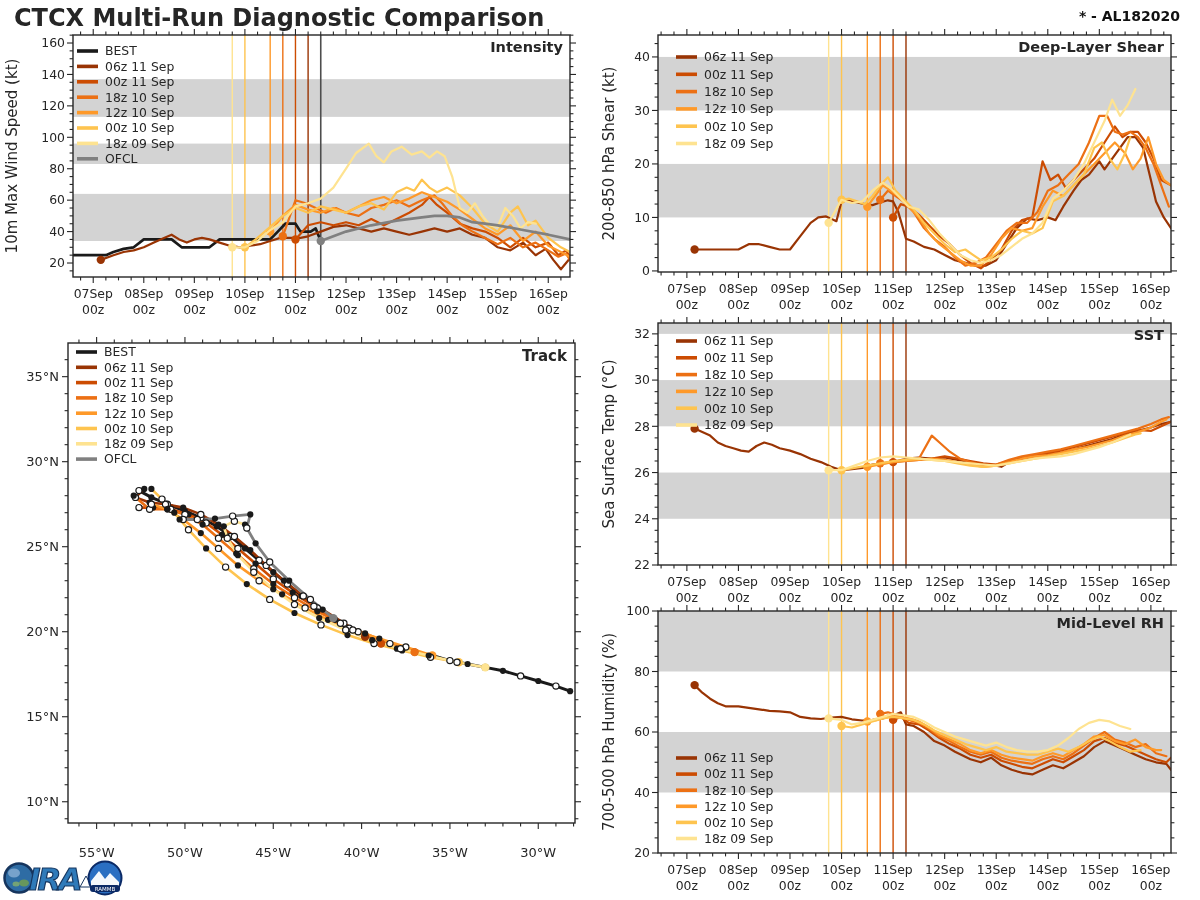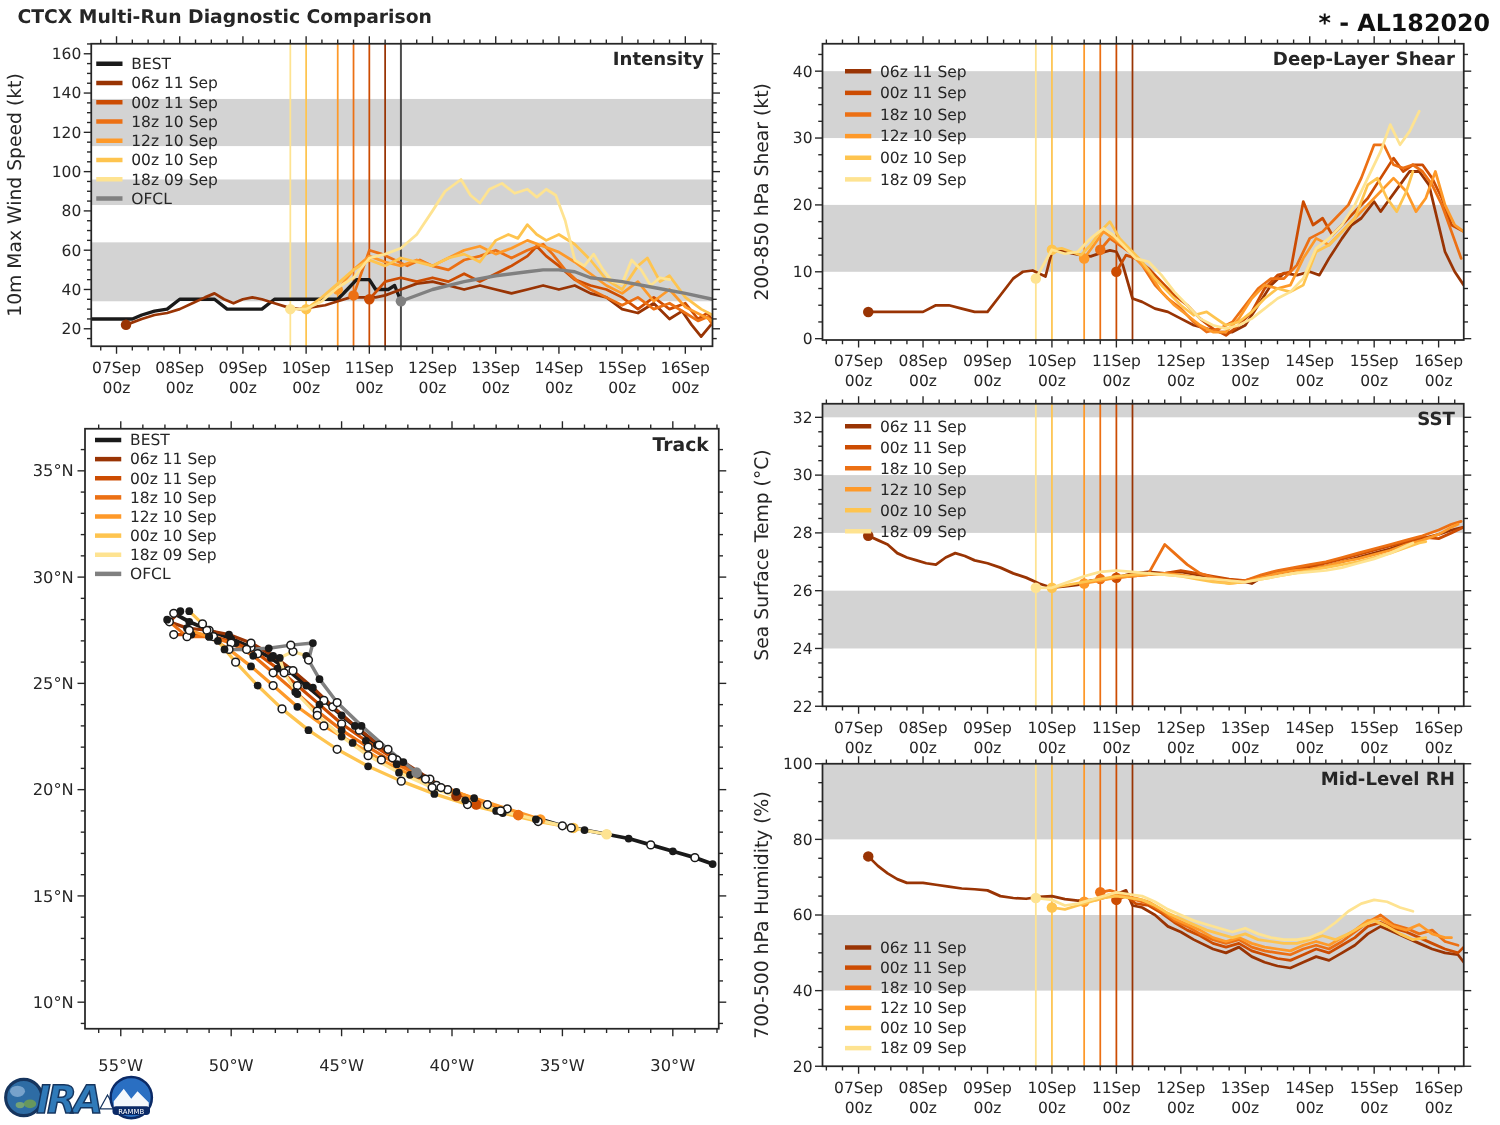--- a/index.html
+++ b/index.html
@@ -1,19 +1,19 @@
 <!DOCTYPE html>
 <html><head>
 <meta charset="utf-8">
 <style>
   html,body{margin:0;padding:0;background:#fff;}
   #page{position:relative;width:1200px;height:900px;background:#ffffff;overflow:hidden;
         font-family:"DejaVu Sans","Liberation Sans",sans-serif;color:#1a1a1a;}
-  .hdr-title{position:absolute;left:14px;top:4px;font-size:15px;font-weight:bold;color:#262626;letter-spacing:0px;}
-  .hdr-storm{position:absolute;right:8px;top:8px;font-size:19px;font-weight:bold;color:#111;}
+  .hdr-title{position:absolute;left:14px;top:4px;font-size:24px;font-weight:bold;color:#262626;letter-spacing:0px;}
+  .hdr-storm{position:absolute;right:20px;top:8px;font-size:14px;font-weight:bold;color:#111;}
   #charts{position:absolute;left:0;top:0;width:1200px;height:900px;}
   #logo{position:absolute;left:2px;top:854px;z-index:5;}
 </style>
 </head>
 <body>
 
 <div id="page">
   <div class="hdr-title">CTCX Multi-Run Diagnostic Comparison</div>
   <div class="hdr-storm">* - AL182020</div>
   <div id="charts"><svg width="1200" height="900">

